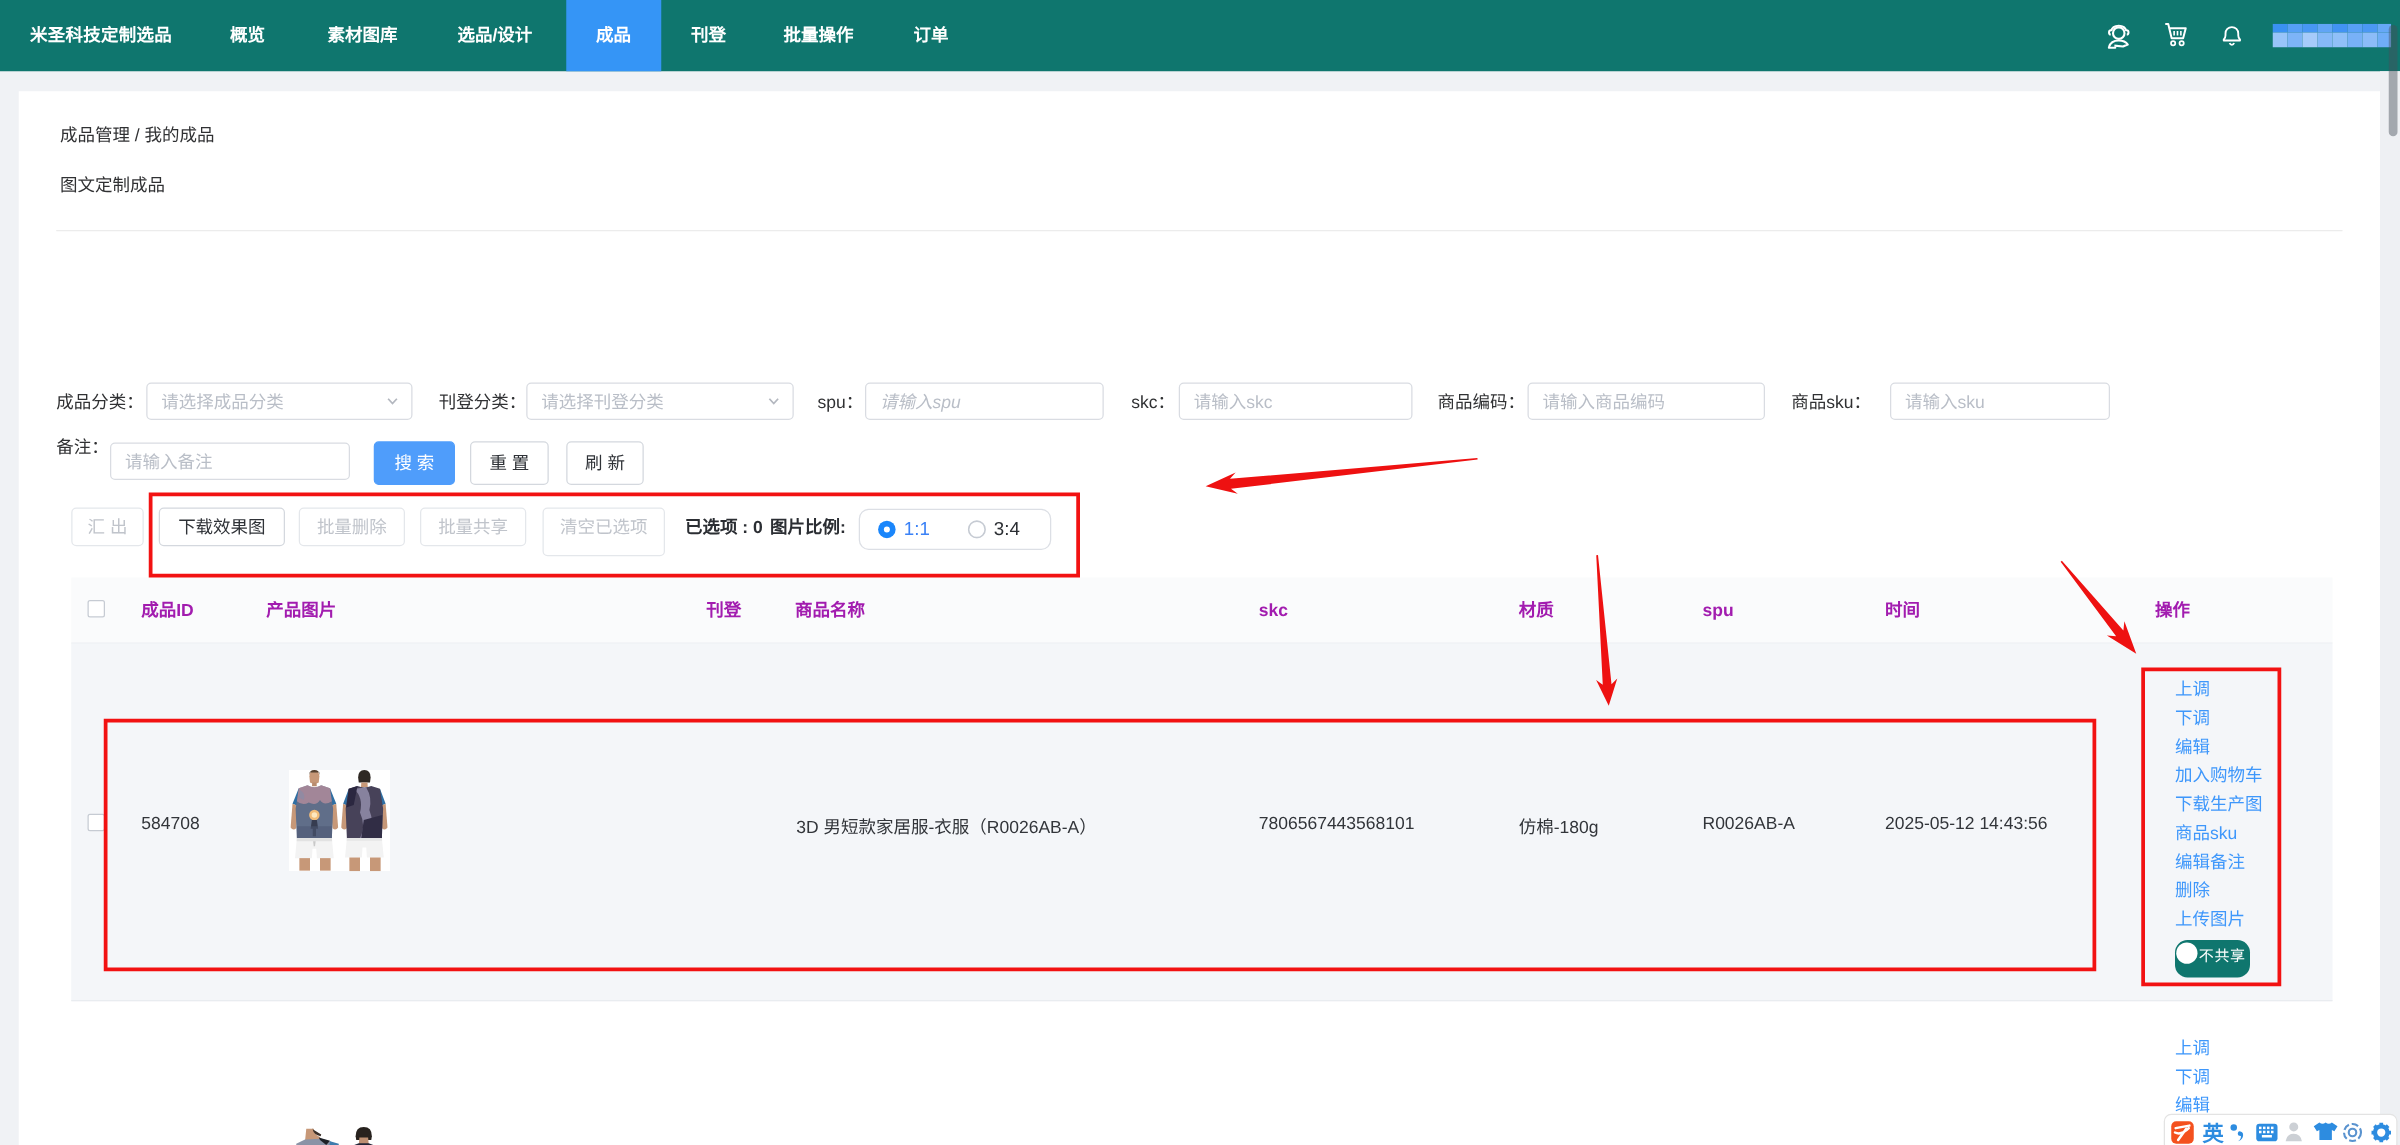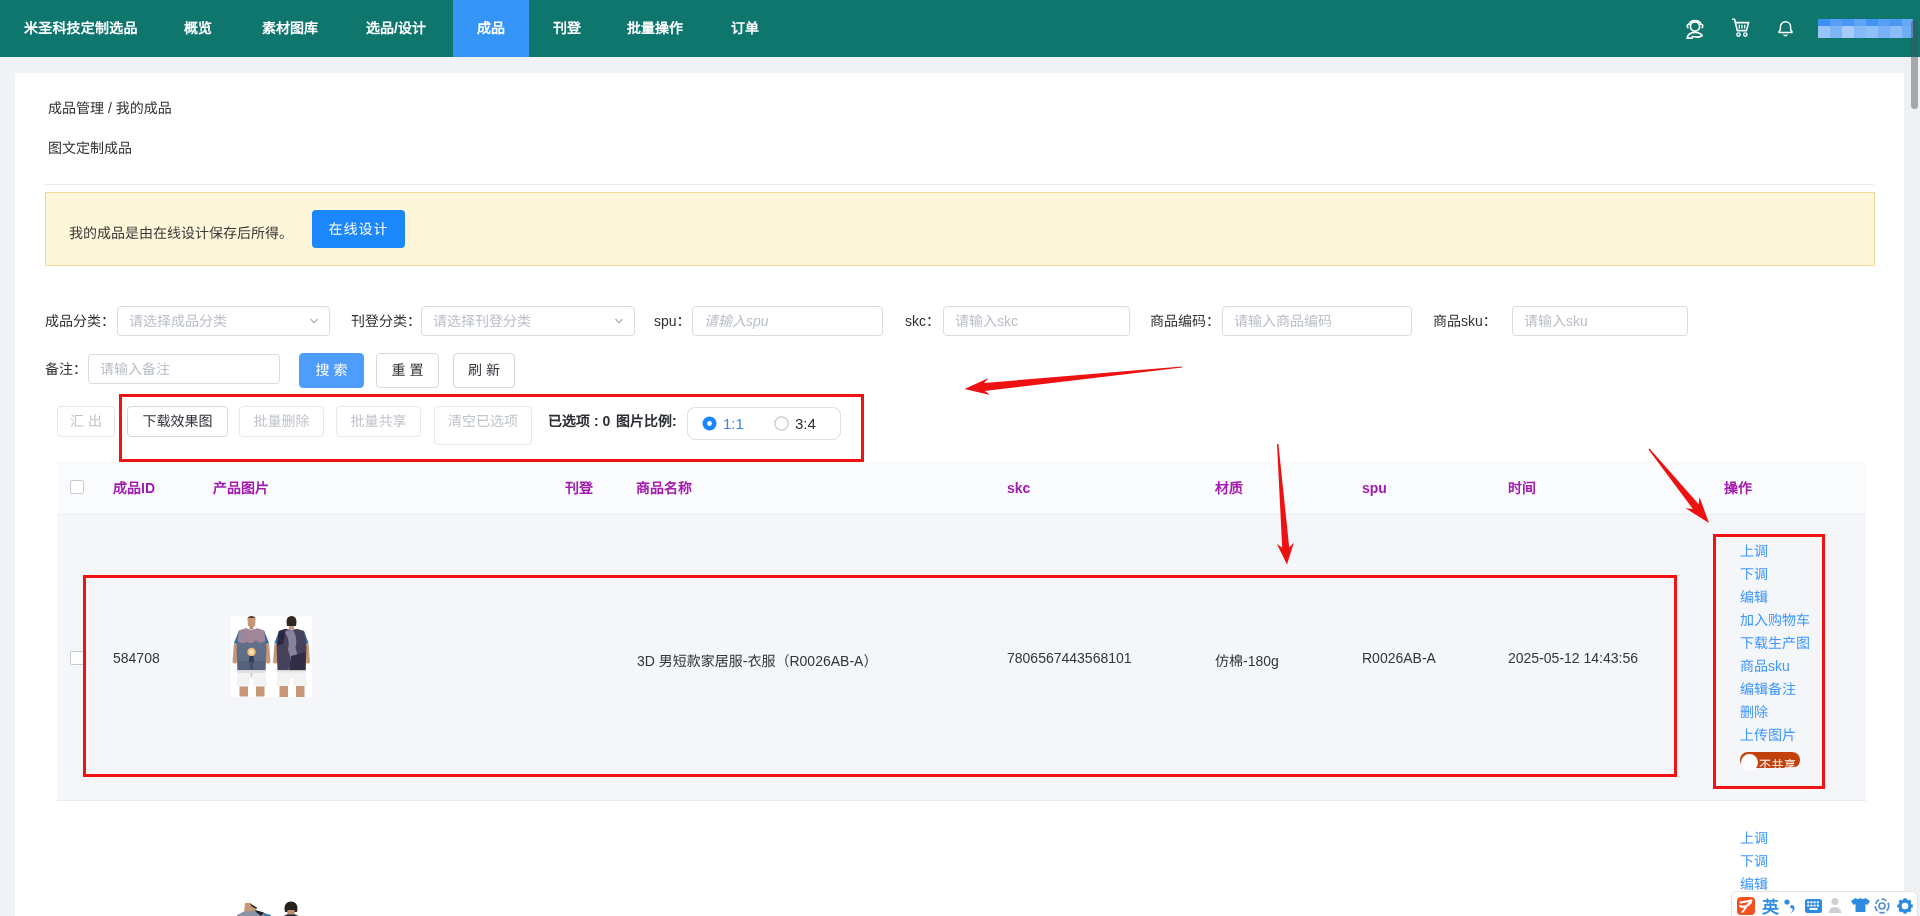--- a/index.html
+++ b/index.html
@@ -45,21 +45,21 @@
   #thead .h { position:absolute; top:0; height:53px; line-height:53px; font-size:14px; font-weight:700; color:#a21caf; }
   #row1 { position:absolute; left:42px; top:442px; width:1809px; height:286px; background:#f4f6f9; border-bottom:1px solid #e9ecf0; }
   .cell { position:absolute; font-size:14px; color:#32353a; }
   .cb { position:absolute; width:14px; height:14px; background:#fff; border:1px solid #c6cbd3; border-radius:2px; }
   .oplink { position:absolute; left:1725px; font-size:14px; color:#3e97fb; height:23px; line-height:23px; }
 
   
   .redbox { position:absolute; border:3px solid #f21212; z-index:40; }
 
   
-  #toggle { position:absolute; left:1725px; top:679px; width:60px; height:16px; background:#c2410c; border-radius:10px; }
+  #toggle { position:absolute; left:1725px; top:679px; width:60px; height:30px; background:#0f766e; border-radius:10px; }
   #toggle .knob { position:absolute; left:1px; top:1.5px; width:17px; height:17px; border-radius:50%; background:#fff; }
   #toggle .t { position:absolute; left:19px; top:3px; font-size:12px; color:#fff; letter-spacing:0.5px; }
 
   
   #taskbar { position:absolute; left:1731px; top:891px; width:187px; height:30px; background:#fff; border:1px solid #e3e3e3; border-radius:6px; z-index:70; }
 </style>
 </head>
 <body>
 
 <div id="nav">
@@ -110,43 +110,39 @@
     </svg>
 </div>
 
 <div id="scrolltrack"></div>
 <div id="scrollthumb"></div>
 
 <div id="card">
   <div class="bc">成品管理 / 我的成品</div>
   <div class="sub">图文定制成品</div>
   <div id="divider"></div>
-  <div id="alert">
-    <span class="txt">我的成品是由在线设计保存后所得。</span>
-    <span class="btn">在线设计</span>
-  </div>
 
   <div class="lbl" style="left:30px; top:233px;">成品分类：</div>
   <div class="ctl" style="left:102px; top:233px; width:213px;">请选择成品分类<svg class="arr" viewBox="0 0 10 10">
         <path d="M1.5 3 L5 6.8 L8.5 3" stroke="#b3b7bf" stroke-width="1.4" fill="none"></path>
       </svg></div>
   <div class="lbl" style="left:336px; top:233px;">刊登分类：</div>
   <div class="ctl" style="left:406px; top:233px; width:214px;">请选择刊登分类<svg class="arr" viewBox="0 0 10 10">
         <path d="M1.5 3 L5 6.8 L8.5 3" stroke="#b3b7bf" stroke-width="1.4" fill="none"></path>
       </svg></div>
   <div class="lbl" style="left:639px; top:233px;">spu：</div>
   <div class="ctl" style="left:677px; top:233px; width:191px;font-style:italic;">请输入spu</div>
   <div class="lbl" style="left:890px; top:233px;">skc：</div>
   <div class="ctl" style="left:928px; top:233px; width:187px;">请输入skc</div>
   <div class="lbl" style="left:1135px; top:233px;">商品编码：</div>
   <div class="ctl" style="left:1207px; top:233px; width:190px;">请输入商品编码</div>
   <div class="lbl" style="left:1418px; top:233px;">商品sku：</div>
   <div class="ctl" style="left:1497px; top:233px; width:176px;">请输入sku</div>
 
-  <div class="lbl" style="left:30px; top:281px;">备注：</div>
+  <div class="lbl" style="left:30px; top:269px;">备注：</div>
   <div class="ctl" style="left:73px; top:281px; width:192px;">请输入备注</div>
   <div class="btn-w" style="left:284px; top:280px; width:65px; height:35px; line-height:33px; background:#4f9dfb; border-color:#4f9dfb; color:#fff;">搜 索</div>
   <div class="btn-w" style="left:361px; top:280px; width:63px; height:35px; line-height:33px;">重 置</div>
   <div class="btn-w" style="left:438px; top:280px; width:62px; height:35px; line-height:33px;">刷 新</div>
 
   <div class="row3">
     <div class="btn-w btn-dis" style="left:42px; top:333px; width:58px; height:31px; line-height:29px;">汇 出</div>
     <div class="btn-w" style="left:112px; top:333px; width:101px; height:31px; line-height:29px;">下载效果图</div>
     <div class="btn-w btn-dis" style="left:224px; top:333px; width:85px; height:31px; line-height:29px;">批量删除</div>
     <div class="btn-w btn-dis" style="left:321px; top:333px; width:85px; height:31px; line-height:29px;">批量共享</div>

